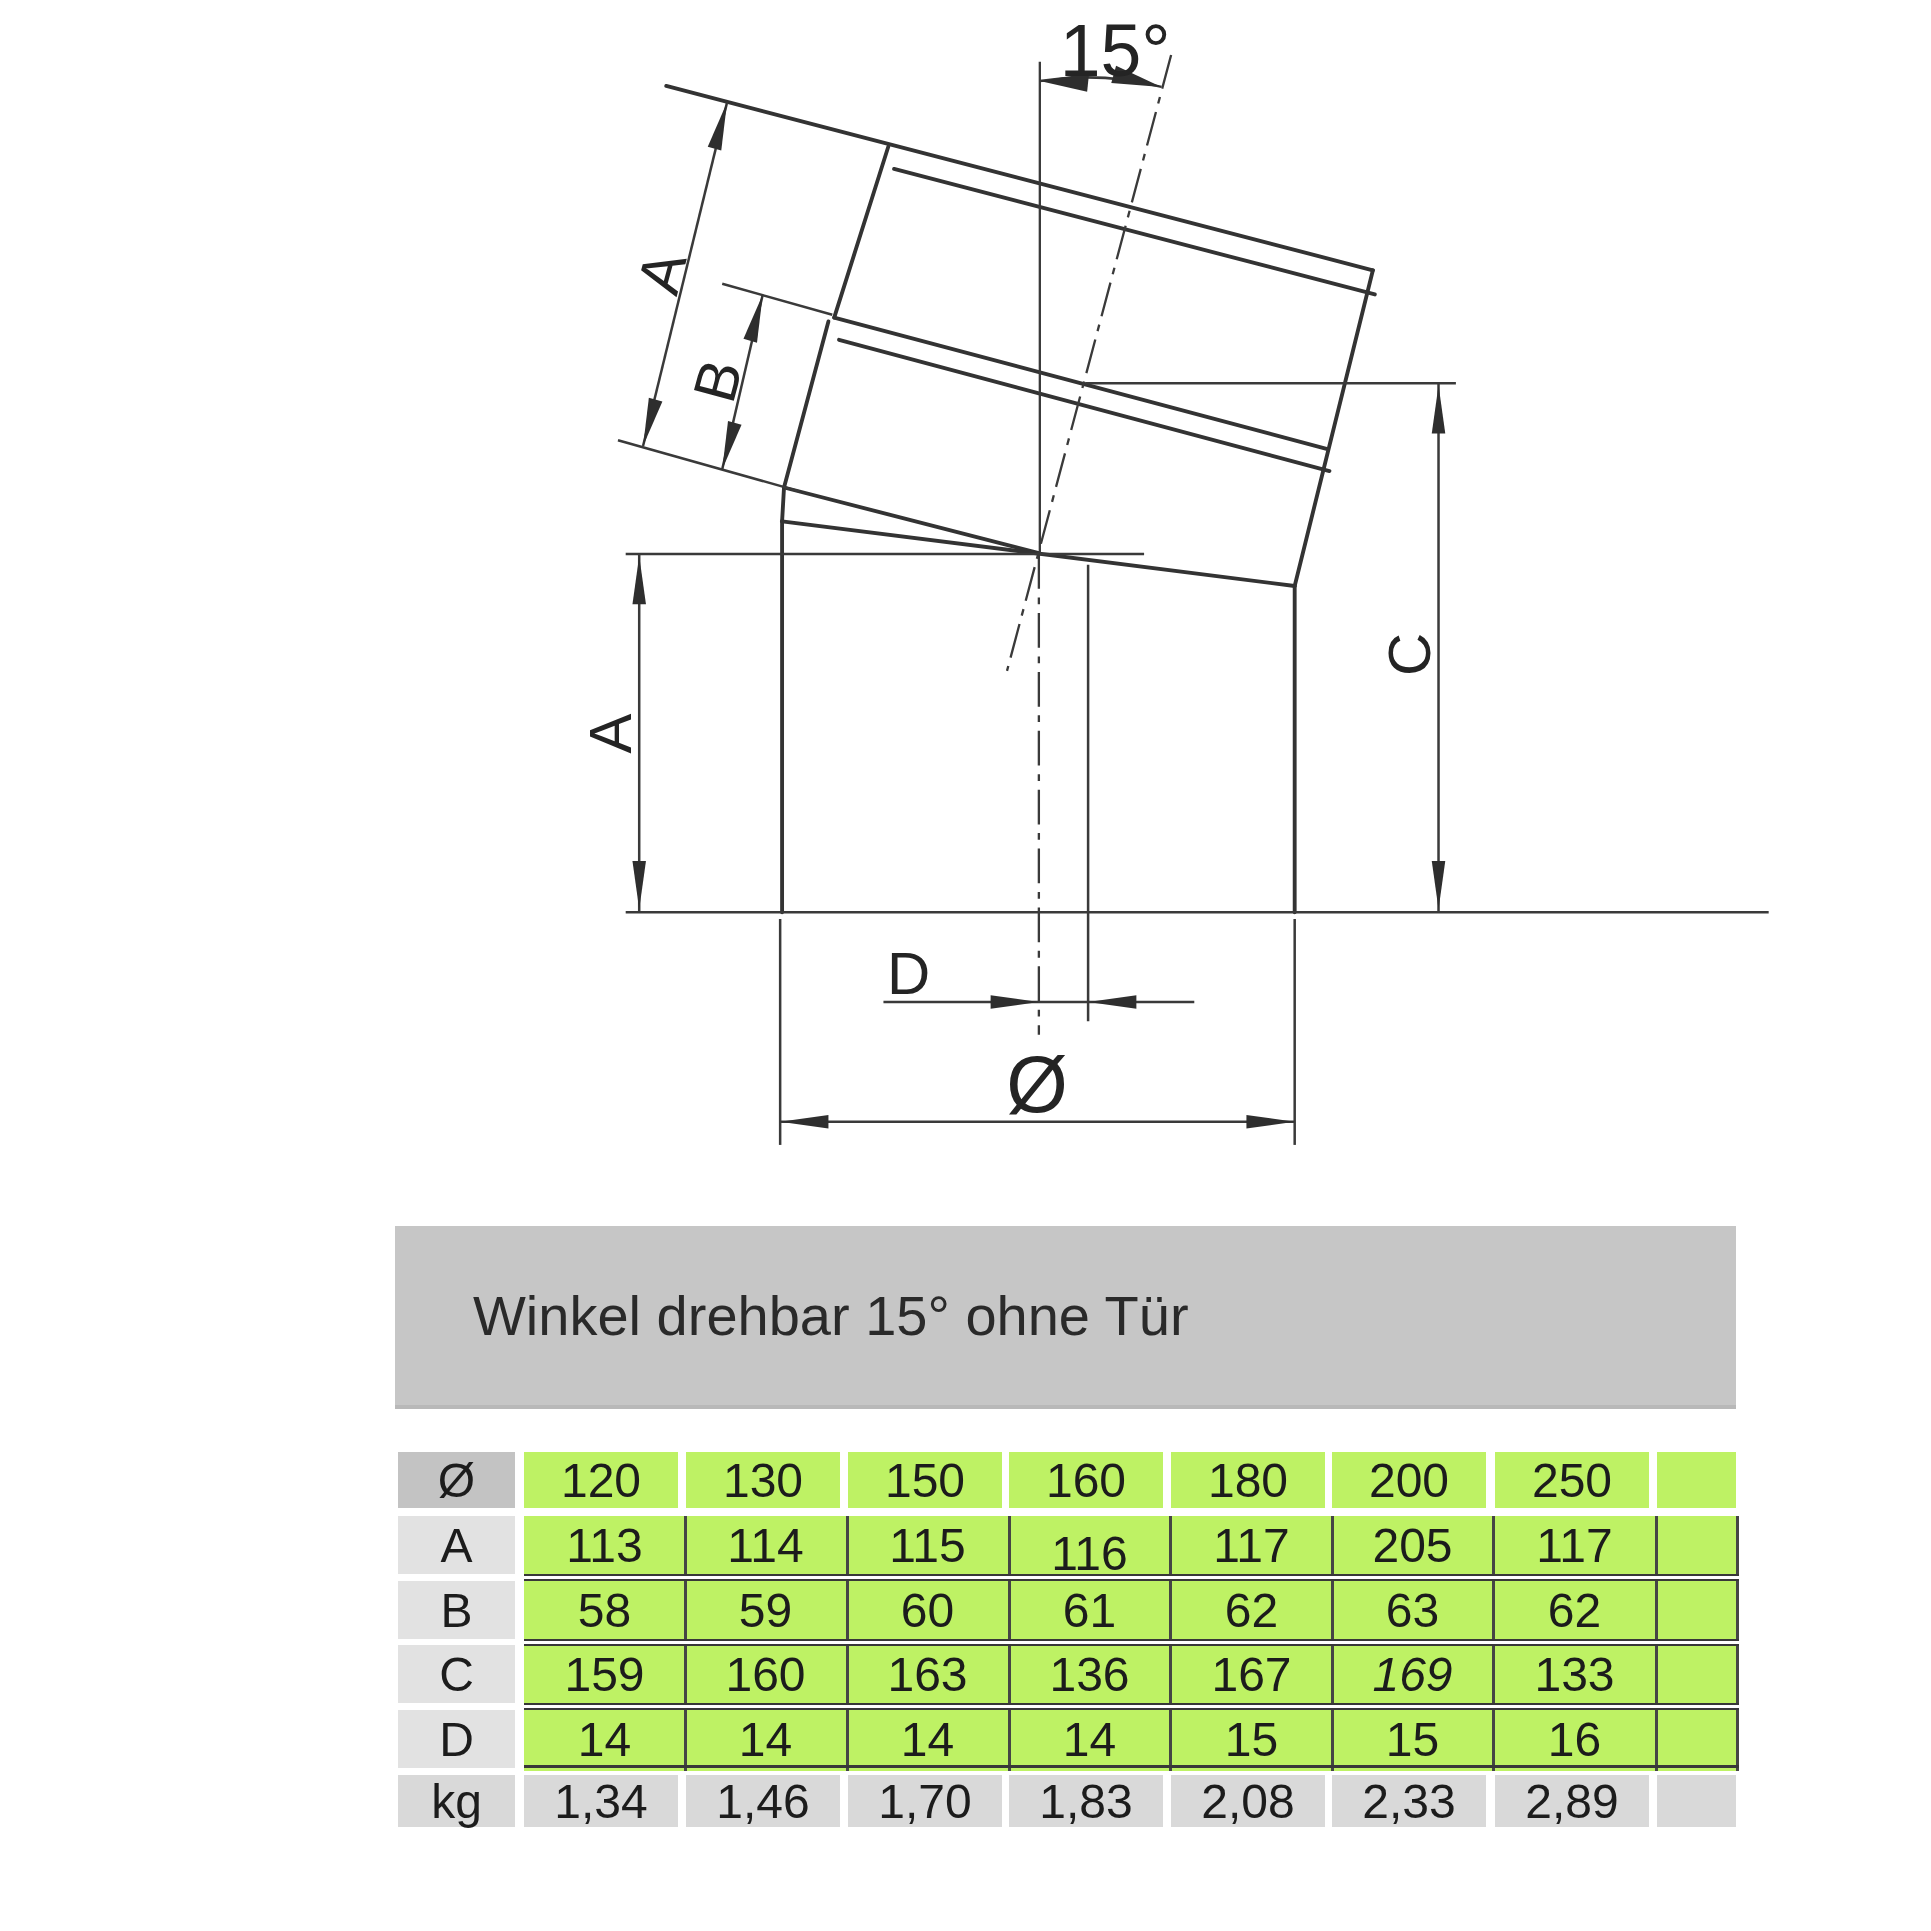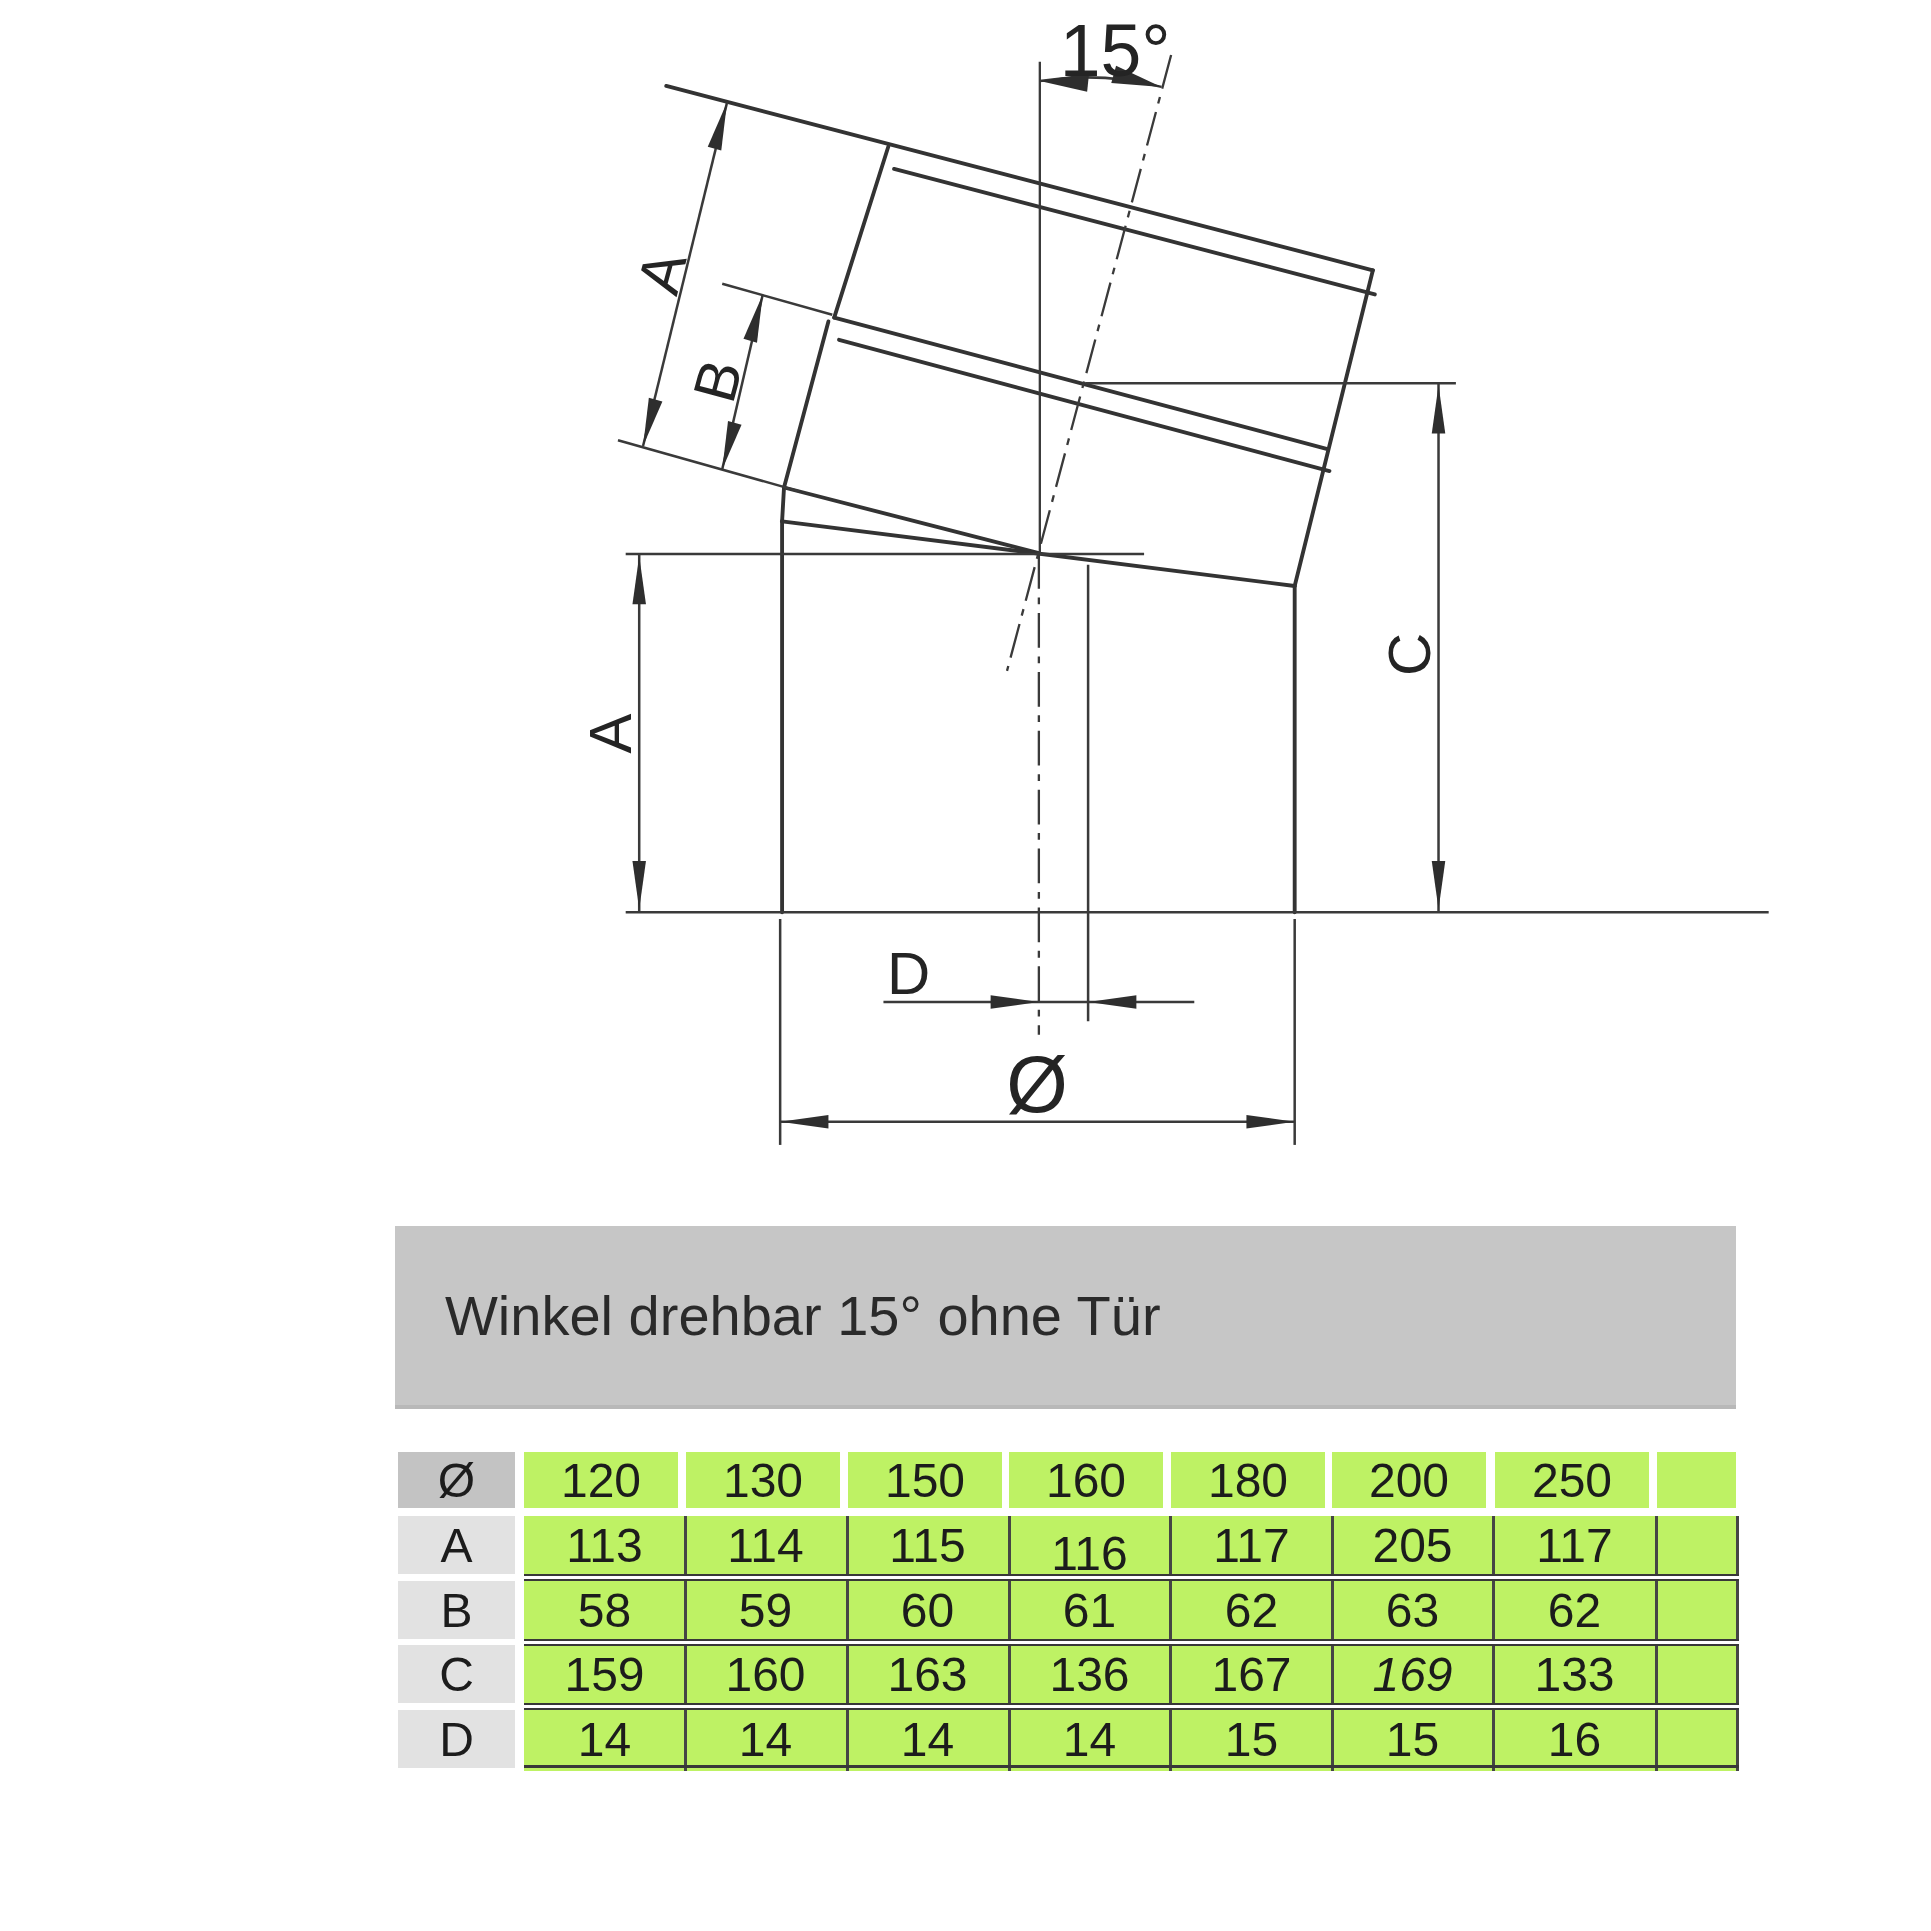--- a/index.html
+++ b/index.html
@@ -10,21 +10,21 @@
   #drawing{position:absolute;left:0;top:0;}
   .pline{stroke:#333333;stroke-width:4;fill:none;stroke-linecap:round;}
   .dline{stroke:#3a3a3a;stroke-width:2.6;fill:none;}
   .cline{stroke:#3a3a3a;stroke-width:2.4;fill:none;}
   .arrow{fill:#2e2e2e;stroke:none;}
   .dimtext{font-family:"Liberation Sans","DejaVu Sans",sans-serif;fill:#242424;}
 
   
   .bar{position:absolute;left:395px;top:1226px;width:1341px;height:183px;
        background:#c6c6c6;border-bottom:4.8px solid #b8b8b8;display:flex;align-items:center;box-sizing:border-box;}
-  .bar span{padding-left:50px;font-size:56px;color:#2a2a2a;letter-spacing:0px;}
+  .bar span{padding-left:78px;font-size:56px;color:#2a2a2a;letter-spacing:0px;}
 
   
   .cell{display:flex;align-items:center;justify-content:center;font-size:48px;color:#1c1c1c;position:absolute;box-sizing:border-box;}
   .hrow .lbl{left:398px;width:117px;background:#c3c3c3;}
   .hrow .val{background:#bef264;}
   .hrow .cell,.kgrow .cell{top:0;height:100%;}
   .hrow,.kgrow{position:absolute;left:0;width:1931px;}
   .hrow{top:1452px;height:56px;}
   .kgrow{top:1775px;height:52px;}
   .kgrow .lbl{left:398px;width:117px;background:#d9d9d9;}
@@ -182,15 +182,26 @@
 
     <div class="dcell" style="left:0px;top:194px;">14</div>
     <div class="dcell" style="left:161px;top:194px;">14</div>
     <div class="dcell" style="left:323px;top:194px;">14</div>
     <div class="dcell" style="left:485px;top:194px;">14</div>
     <div class="dcell" style="left:647px;top:194px;">15</div>
     <div class="dcell" style="left:808px;top:194px;">15</div>
     <div class="dcell" style="left:970px;top:194px;">16</div>
   </div>
 
+  <div class="kgrow">
+    <div class="cell lbl">kg</div>
+    <div class="cell val" style="left:524px;width:154px;">1,34</div>
+    <div class="cell val" style="left:686px;width:154px;">1,46</div>
+    <div class="cell val" style="left:848px;width:154px;">1,70</div>
+    <div class="cell val" style="left:1009px;width:154px;">1,83</div>
+    <div class="cell val" style="left:1171px;width:154px;">2,08</div>
+    <div class="cell val" style="left:1332px;width:154px;">2,33</div>
+    <div class="cell val" style="left:1495px;width:154px;">2,89</div>
+    <div class="cell val" style="left:1657px;width:79px;"></div>
+  </div>
 
 </div>
 
 
 </body></html>

